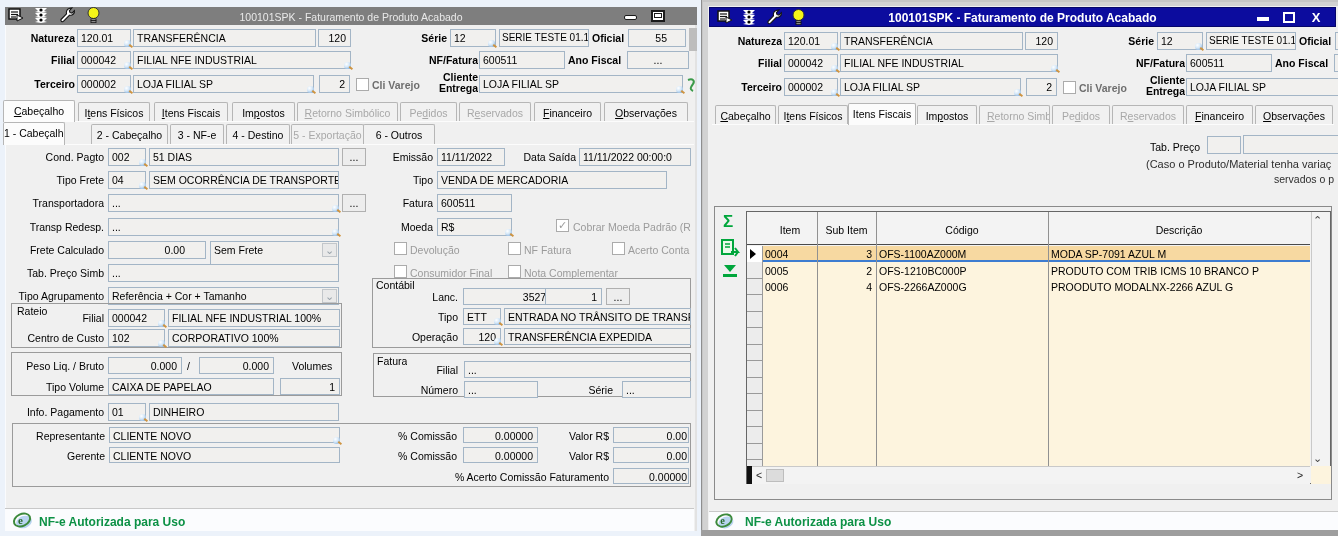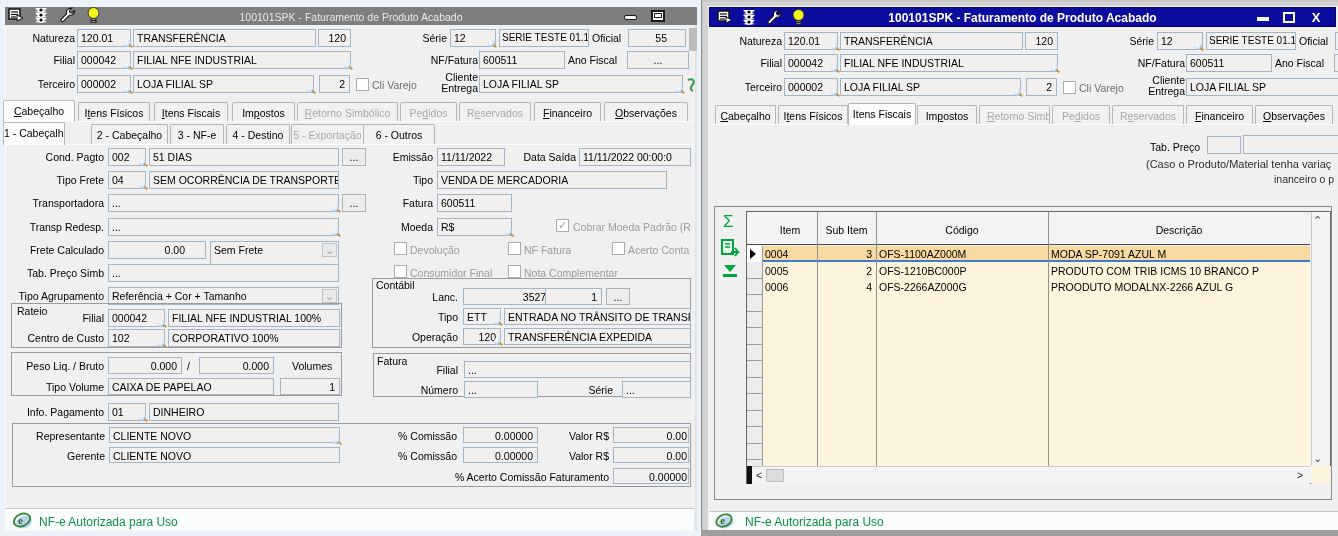--- a/index.html
+++ b/index.html
@@ -2,21 +2,21 @@
 <html><head><meta charset="utf-8">
 <style>
 *{margin:0;padding:0;box-sizing:border-box}
 html,body{width:1338px;height:536px;overflow:hidden}
 body{position:relative;background:#ecf2fa;font-family:"Liberation Sans",sans-serif;font-size:11px;color:#000}
 .abs{position:absolute}
 .fld{position:absolute;background:#f1f0ee;border:1px solid #a3b5c6;font-size:10.5px;color:#000;padding:2px 0 0 3px;white-space:nowrap;overflow:hidden}
 .rt{text-align:right;padding-right:4px;padding-left:0}
 .lbl{position:absolute;font-size:10.5px;white-space:nowrap;overflow:hidden}
 .rl{text-align:right}
-.b{font-weight:normal}
+.b{font-weight:bold}
 .gb{position:absolute;border:1px solid #9b9b9b}
 .cb{position:absolute;width:13px;height:13px;background:#fff;border:1px solid #ababab;font-size:11px;line-height:11px;text-align:center;color:#9b9b9b}
 .gt{color:#9b9b9b}
 .sph{position:absolute;width:7px;height:7px;border-radius:50%;background:radial-gradient(circle at 35% 30%,#ffffff 0%,#d8e9f8 40%,#9cc2e8 75%,#6f9fd0 100%);z-index:4}
 .sph:after{content:"";position:absolute;left:5px;top:5px;width:4px;height:1.5px;background:#cf9440;transform:rotate(38deg)}
 .tab{position:absolute;background:#f1f1f1;border:1px solid #b6b6b6;border-bottom:none;border-radius:2px 2px 0 0;text-align:center;font-size:10.5px;padding-top:4px;white-space:nowrap;overflow:hidden}
 .sel{background:#fcfcfc;z-index:3}
 .dis{color:#a8a8a8}
 .dd{position:absolute;width:15px;background:#e9e9e9;border:1px solid #c2c6ca;text-align:center}
 .vline{position:absolute;width:1px;background:#919191}
@@ -273,21 +273,21 @@
 <div class="tab dis" style="left:1052px;top:105px;width:58px;height:20px">Pe<u>d</u>idos</div>
 <div class="tab dis" style="left:1112px;top:105px;width:72px;height:20px">R<u>e</u>servados</div>
 <div class="tab" style="left:1186px;top:105px;width:67px;height:20px"><u>F</u>inanceiro</div>
 <div class="tab" style="left:1255px;top:105px;width:78px;height:20px"><u>O</u>bservações</div>
 <div class="abs" style="left:712px;top:124px;width:622px;height:1px;background:#fcfcfc"></div>
 
 <div class="lbl" style="left:1150px;top:141px">Tab. Preço</div>
 <div class="fld" style="left:1207px;top:136px;width:34px;height:18px"></div>
 <div class="fld" style="left:1243px;top:135px;width:95px;height:19px;border-right:none"></div>
 <div class="lbl" style="left:1146px;top:158px;width:192px;color:#2e2e2e;font-size:11px">(Caso o Produto/Material tenha variaç</div>
-<div class="lbl" style="left:1274px;top:173px;width:64px;color:#2e2e2e">inanceiro o p</div>
+<div class="lbl" style="left:1274px;top:173px;width:64px;color:#2e2e2e">servados o p</div>
 
 <div class="gb" style="left:714px;top:206px;width:618px;height:294px;border-color:#8a8a8a"></div>
 
 <div class="lbl b" style="left:723px;top:212px;font-size:17px;color:#00a63c">Σ</div>
 <svg style="left:719px;top:238px" width="22" height="22" viewBox="0 0 22 22">
 <rect x="3" y="2" width="11" height="14" fill="#eafaea" stroke="#00a63c" stroke-width="2"></rect>
 <line x1="6" y1="6" x2="11" y2="6" stroke="#00a63c" stroke-width="1.5"></line>
 <line x1="6" y1="9" x2="11" y2="9" stroke="#00a63c" stroke-width="1.5"></line>
 <path d="M12 14 L19 14 L16 10 M19 14 L16 18" stroke="#00a63c" stroke-width="2" fill="none"></path>
 </svg>

